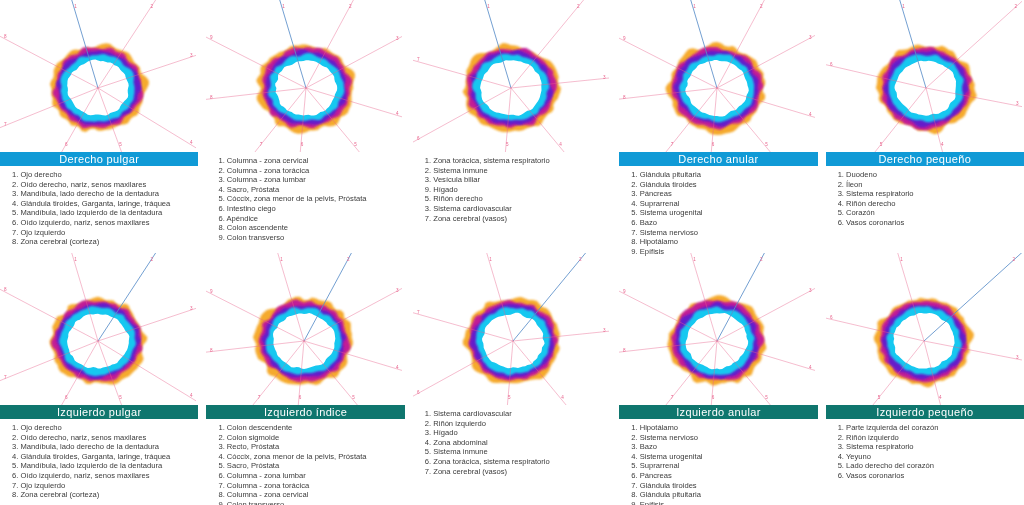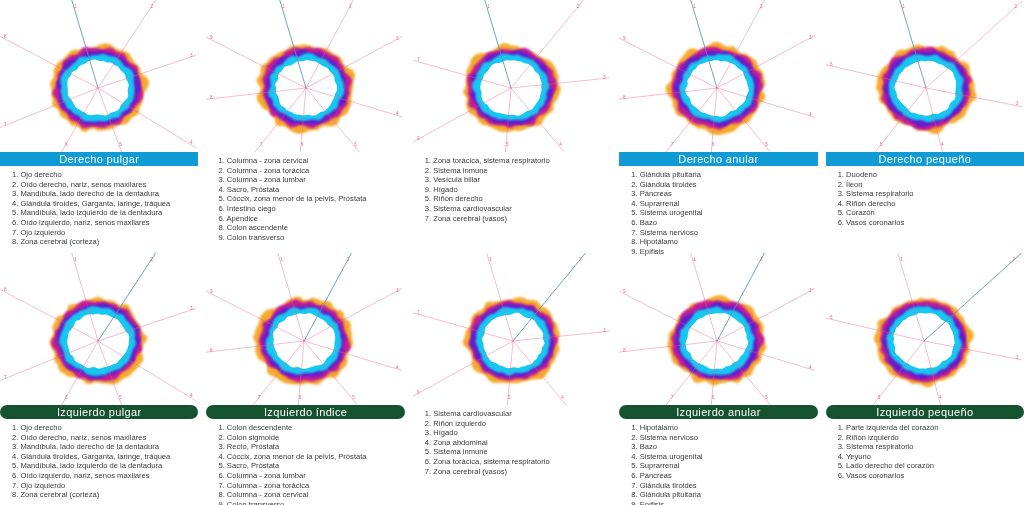--- a/index.html
+++ b/index.html
@@ -18,21 +18,21 @@
   .diagram{position:relative;width:100%;height:152px;overflow:hidden;}
   .diagram svg{position:absolute;left:0;top:0;display:block;}
 
   
   .titlebar{
     height:14px;line-height:14px;text-align:center;
     color:#ffffff;font-size:11px;letter-spacing:.35px;
     overflow:hidden;white-space:nowrap;
   }
   .titlebar.blue{background:#109ad6;}
-  .titlebar.green{background:#14532d;border-radius:7px;}
+  .titlebar.green{background:#0f766e;}
 
   
   .list{margin:0;padding:4px 0 0 12px;list-style:none;}
   .list li{
     font-size:7.6px;line-height:9.6px;color:#3b3b3b;
     white-space:nowrap;overflow:hidden;
   }
 </style>
 </head>
 <body>

